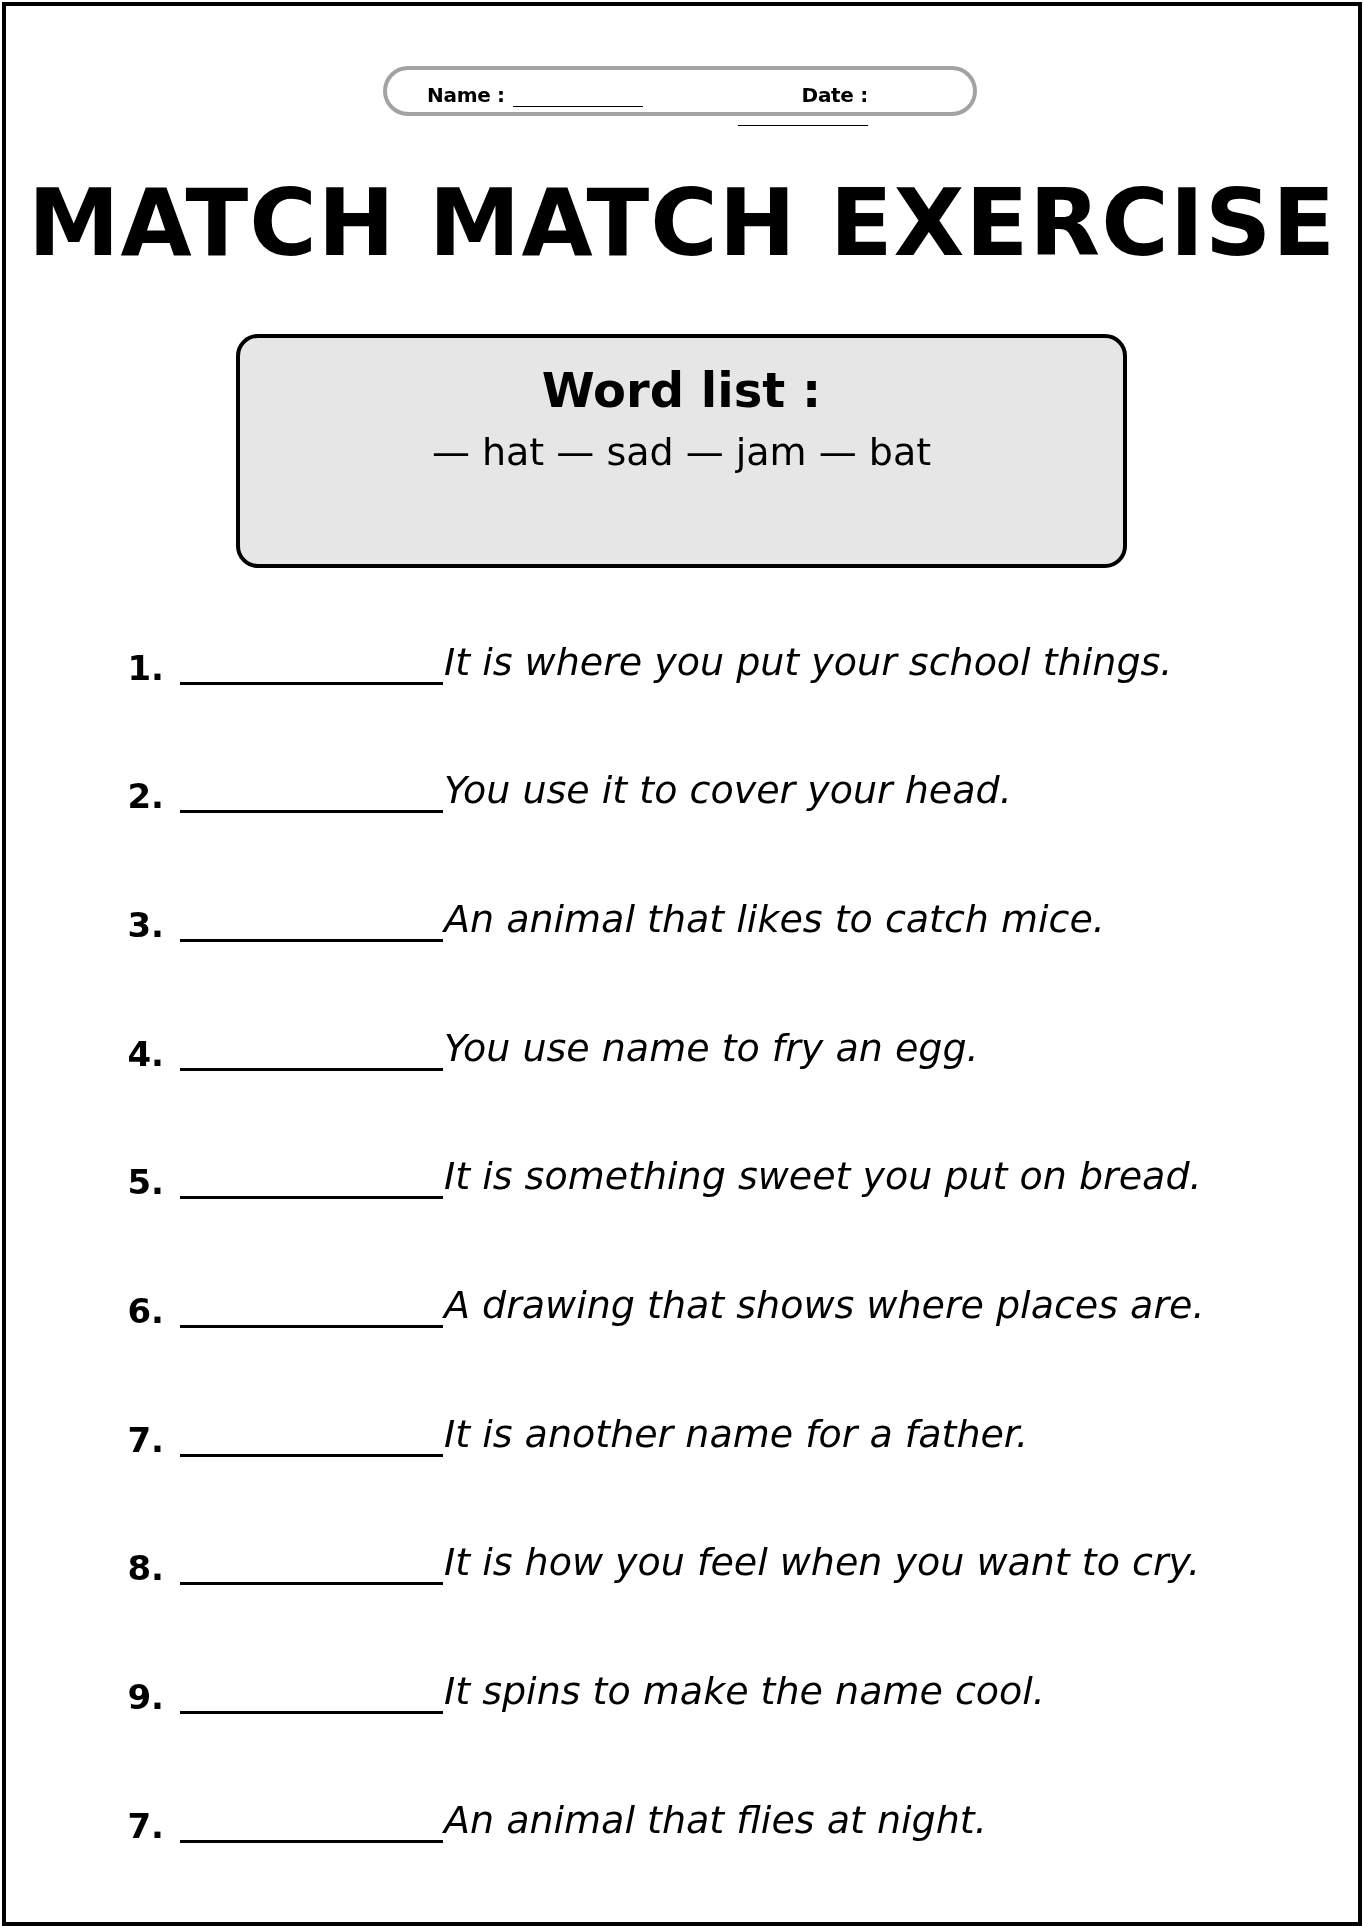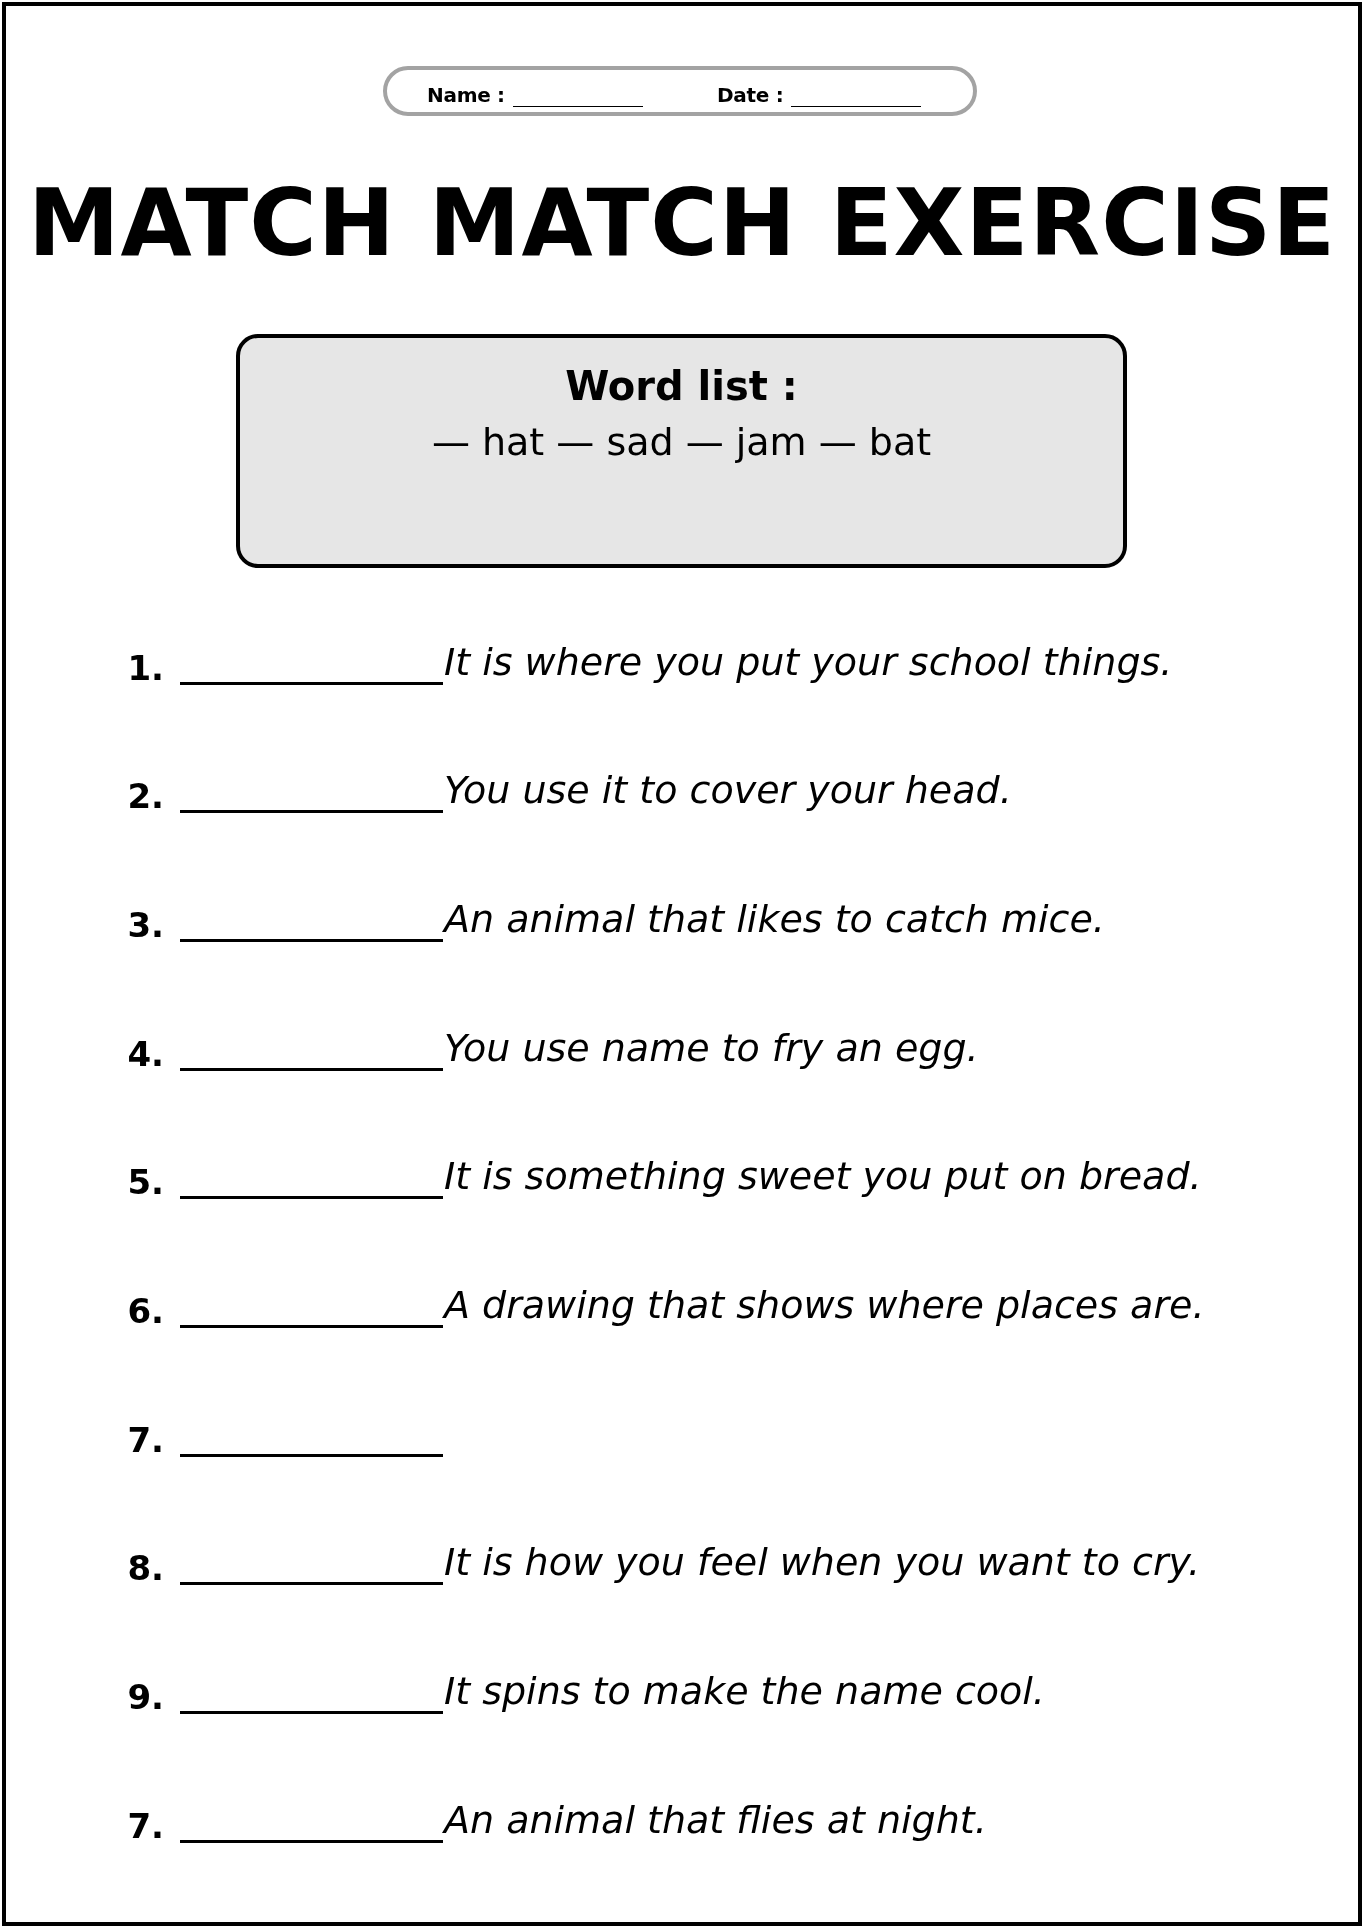--- a/index.html
+++ b/index.html
@@ -7,27 +7,27 @@
          font-family: "DejaVu Sans", "Liberation Sans", sans-serif; color: #000; }
   .page-border { position: absolute; left: 2px; top: 2px; width: 1352px; height: 1916px;
                  border: 4px solid #000; box-sizing: content-box; }
   .header-pill { position: absolute; left: 383px; top: 66px; width: 594px; height: 50px;
                  border: 4px solid #a3a3a3; border-radius: 30px; box-sizing: border-box;
                  display: flex; align-items: center; }
   .pill-field { position: absolute; top: 13px; font-weight: bold; font-size: 20px; display: flex; align-items: flex-end; }
   .pill-field .lbl { letter-spacing: -0.3px; }
   .pill-field .blank { display: inline-block; width: 130px; border-bottom: 1.5px solid #000; margin-left: 8px; height: 18px; }
   .name-field { left: 40px; }
-  .date-field { left: 330px; }
+  .date-field { left: 343px; flex-direction: column; }
   .title { position: absolute; left: 0; width: 1364px; top: 178px; text-align: center;
            font-size: 92px; font-weight: bold; letter-spacing: 1px; line-height: 1; }
   .wordbox { position: absolute; left: 236px; top: 334px; width: 891px; height: 234px;
              background: #e6e6e6; border: 4px solid #000; border-radius: 22px; box-sizing: border-box;
              text-align: center; }
-  .wordbox-title { margin-top: 24px; font-size: 40px; font-weight: bold; line-height: 1.2; }
+  .wordbox-title { margin-top: 24px; font-size: 48px; font-weight: bold; line-height: 1.2; }
   .wordbox-line { font-size: 38px; line-height: 64px; }
   .wordbox-line:first-of-type { margin-top: 4px; }
   .questions { position: absolute; left: 0; top: 0; width: 1364px; }
   .q { position: absolute; left: 0; width: 1364px; height: 80px; }
   .q-num { position: absolute; right: 1200px; font-size: 34px; font-weight: bold; text-align: right; }
   .q-blank { position: absolute; left: 180px; width: 263px; height: 0; border-bottom: 3px solid #000; }
   .q-text { position: absolute; left: 444px; font-size: 38px; white-space: nowrap; font-style: italic; }
 </style>
 </head>
 <body>
@@ -79,20 +79,21 @@
     <span class="q-text" style="top:0px">It is something sweet you put on bread.</span>
   </div>
   <div class="q" style="top:1283px">
     <span class="q-num" style="top:8px">6.</span>
     <span class="q-blank" style="top:42px"></span>
     <span class="q-text" style="top:0px">A drawing that shows where places are.</span>
   </div>
   <div class="q" style="top:1412px">
     <span class="q-num" style="top:8px">7.</span>
     <span class="q-blank" style="top:42px"></span>
+    <span class="q-text" style="top:0px">It is another name for a father.</span>
   </div>
   <div class="q" style="top:1540px">
     <span class="q-num" style="top:8px">8.</span>
     <span class="q-blank" style="top:42px"></span>
     <span class="q-text" style="top:0px">It is how you feel when you want to cry.</span>
   </div>
   <div class="q" style="top:1669px">
     <span class="q-num" style="top:8px">9.</span>
     <span class="q-blank" style="top:42px"></span>
     <span class="q-text" style="top:0px">It spins to make the name cool.</span>

